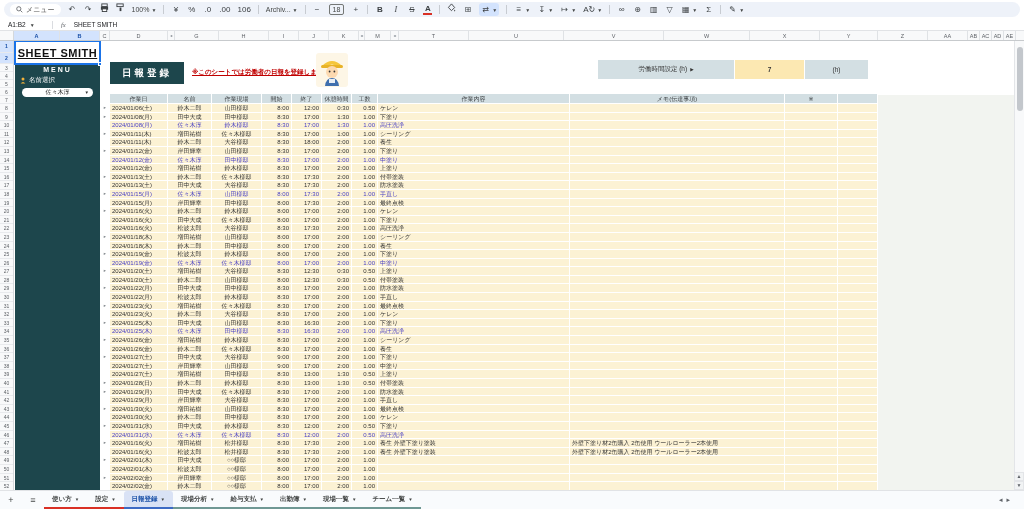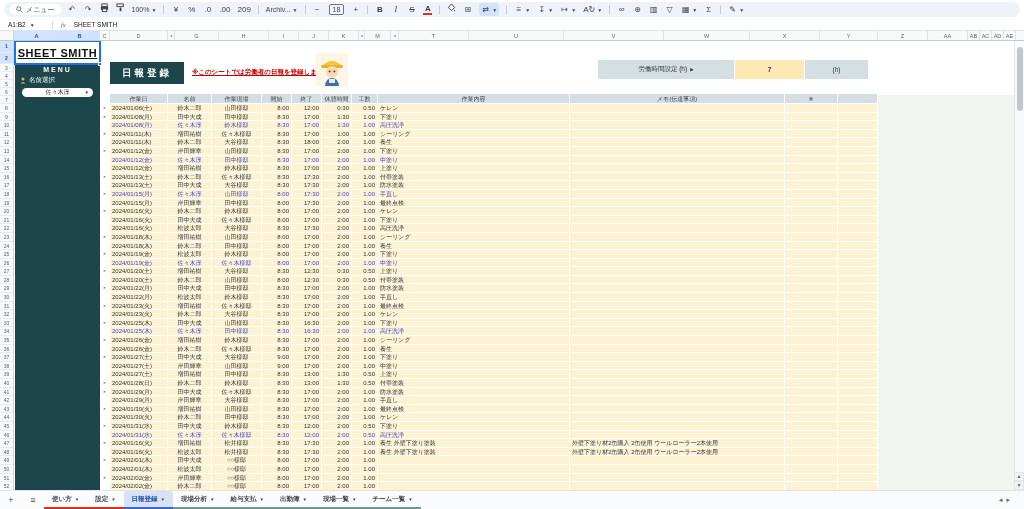--- a/index.html
+++ b/index.html
@@ -110,21 +110,21 @@
           </svg></span>
       <span class="tb-chip">
           <span>100%</span>
           <span class="caret">▼</span>
         </span>
       <span class="tb-sep"></span>
       <span class="tb-ic">¥</span>
       <span class="tb-ic">%</span>
       <span class="tb-ic">.0</span>
       <span class="tb-ic">.00</span>
-      <span class="tb-ic">209</span>
+      <span class="tb-ic">106</span>
       <span class="tb-sep"></span>
       <span class="tb-chip">
           <span>Archiv...</span>
           <span class="caret">▼</span>
         </span>
       <span class="tb-sep"></span>
       <span class="tb-ic">−</span>
       <span class="tb-box">18</span>
       <span class="tb-ic">+</span>
       <span class="tb-sep"></span>

